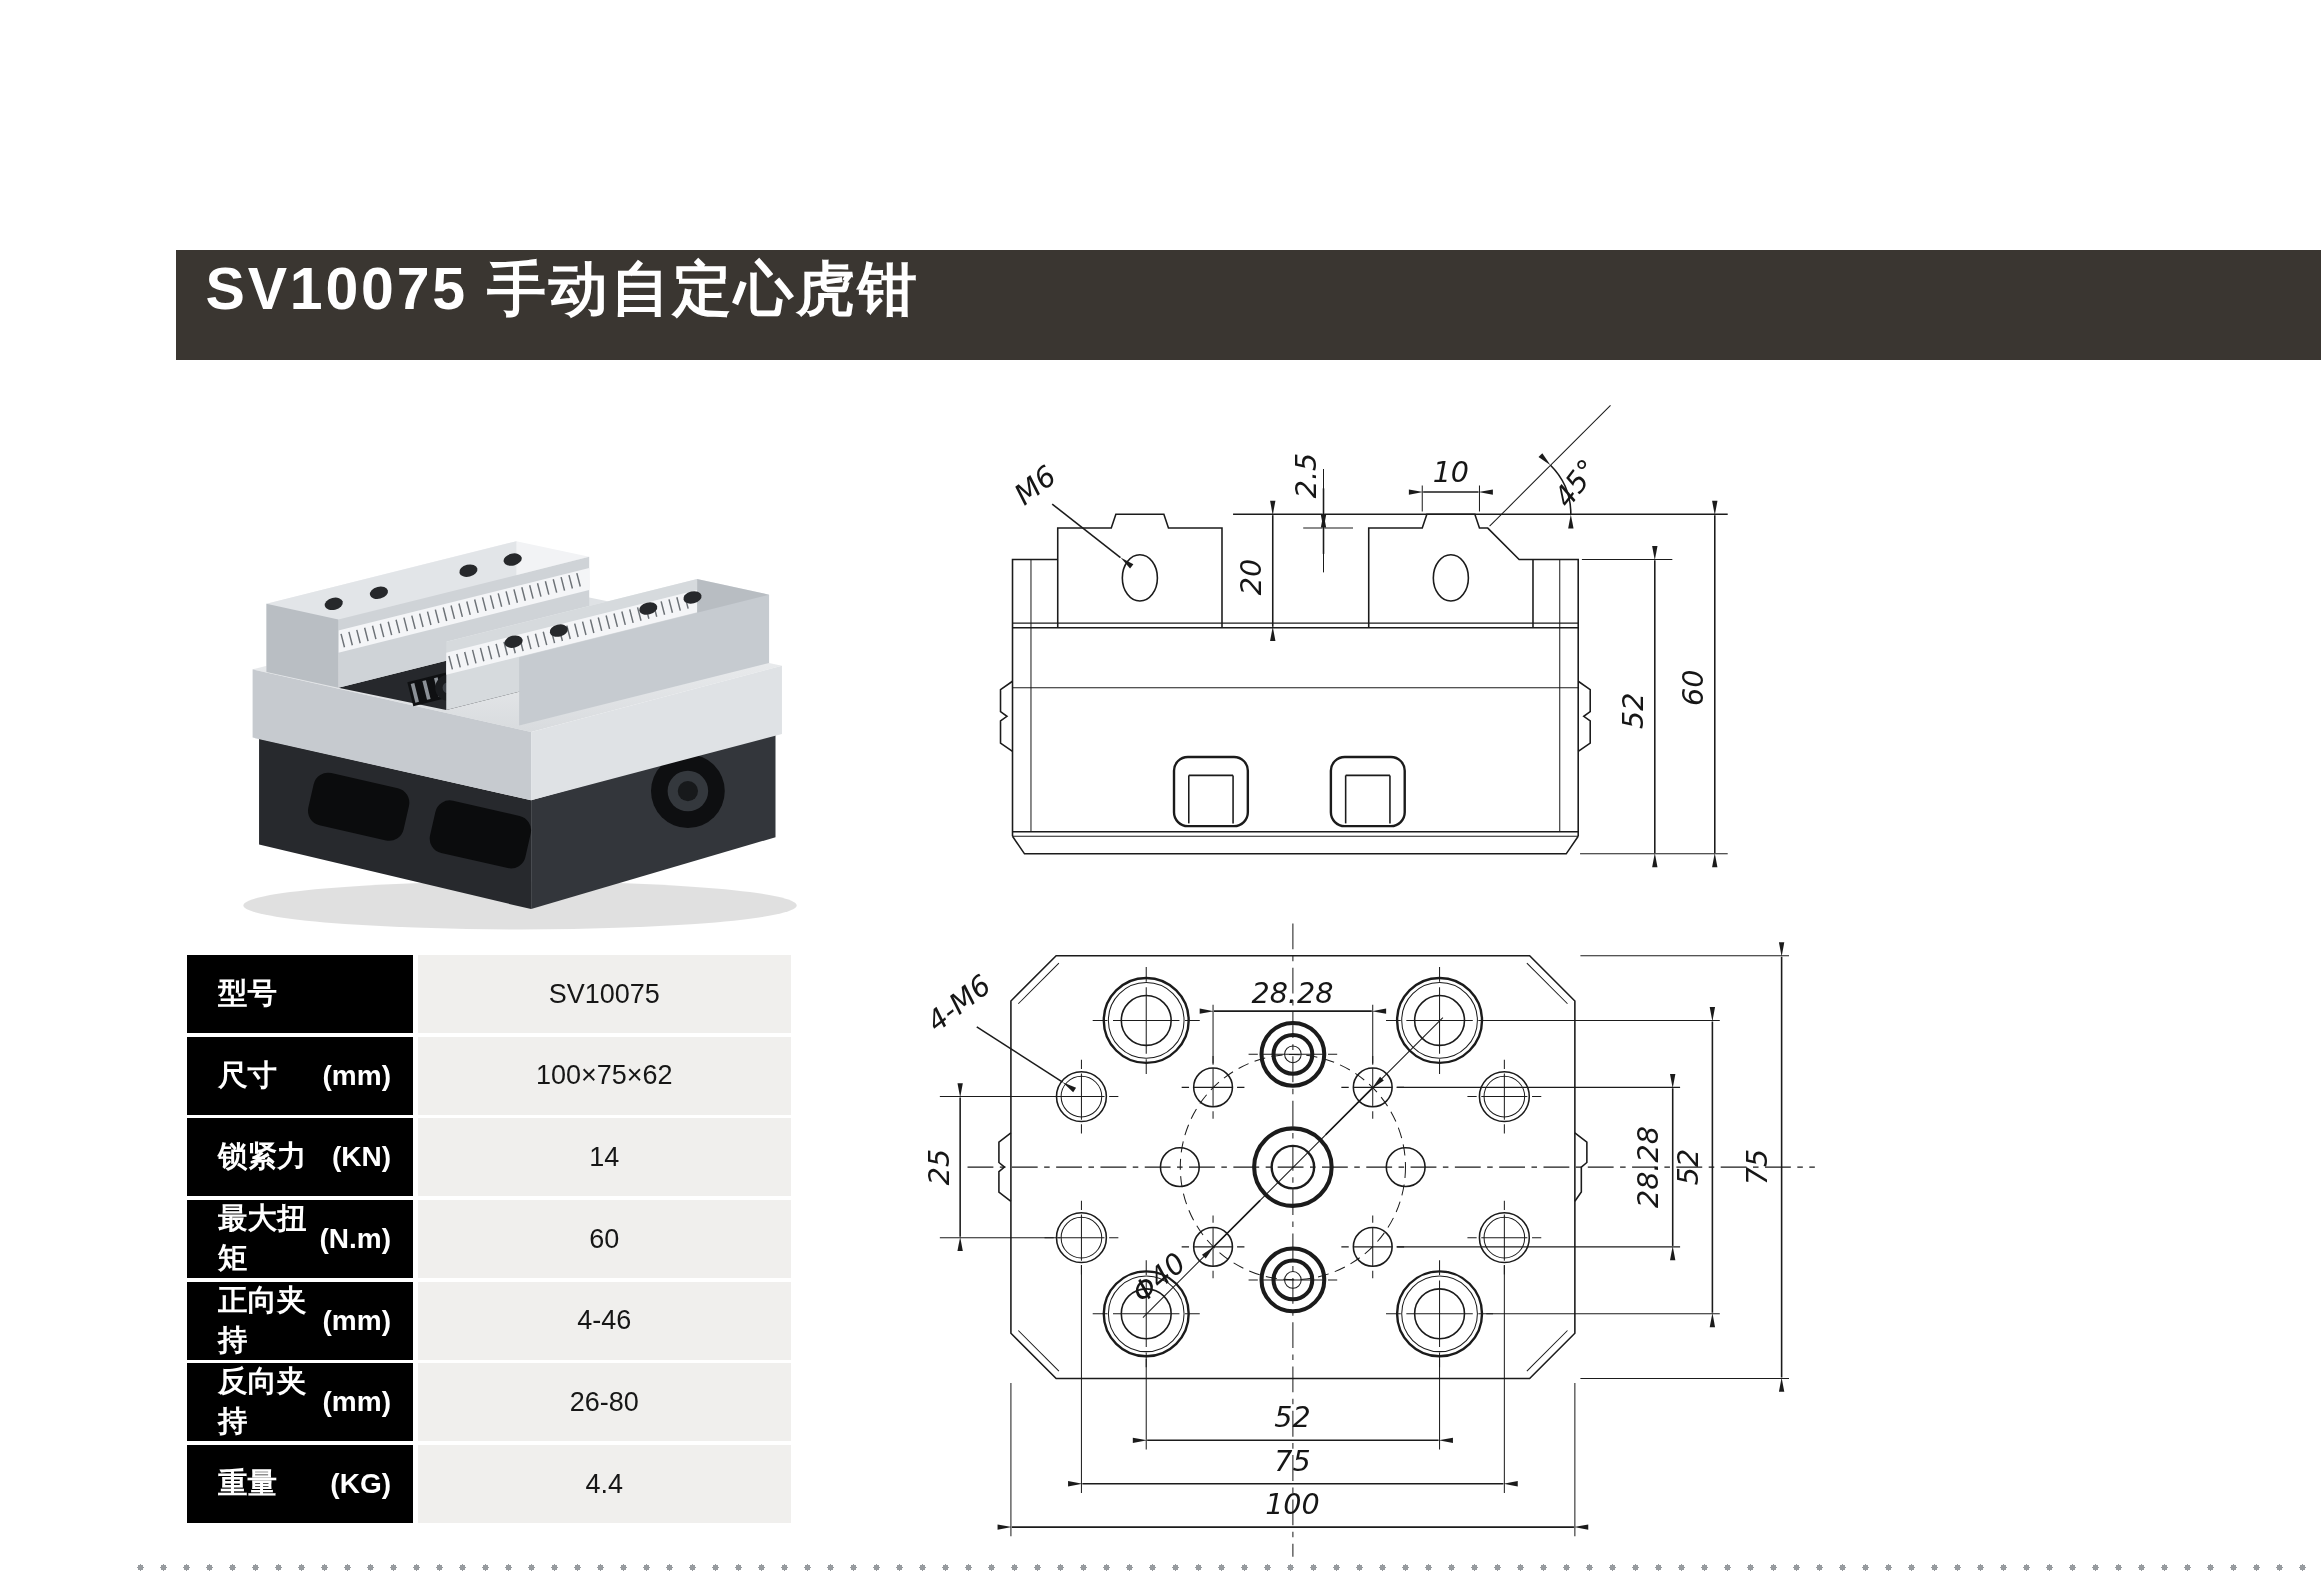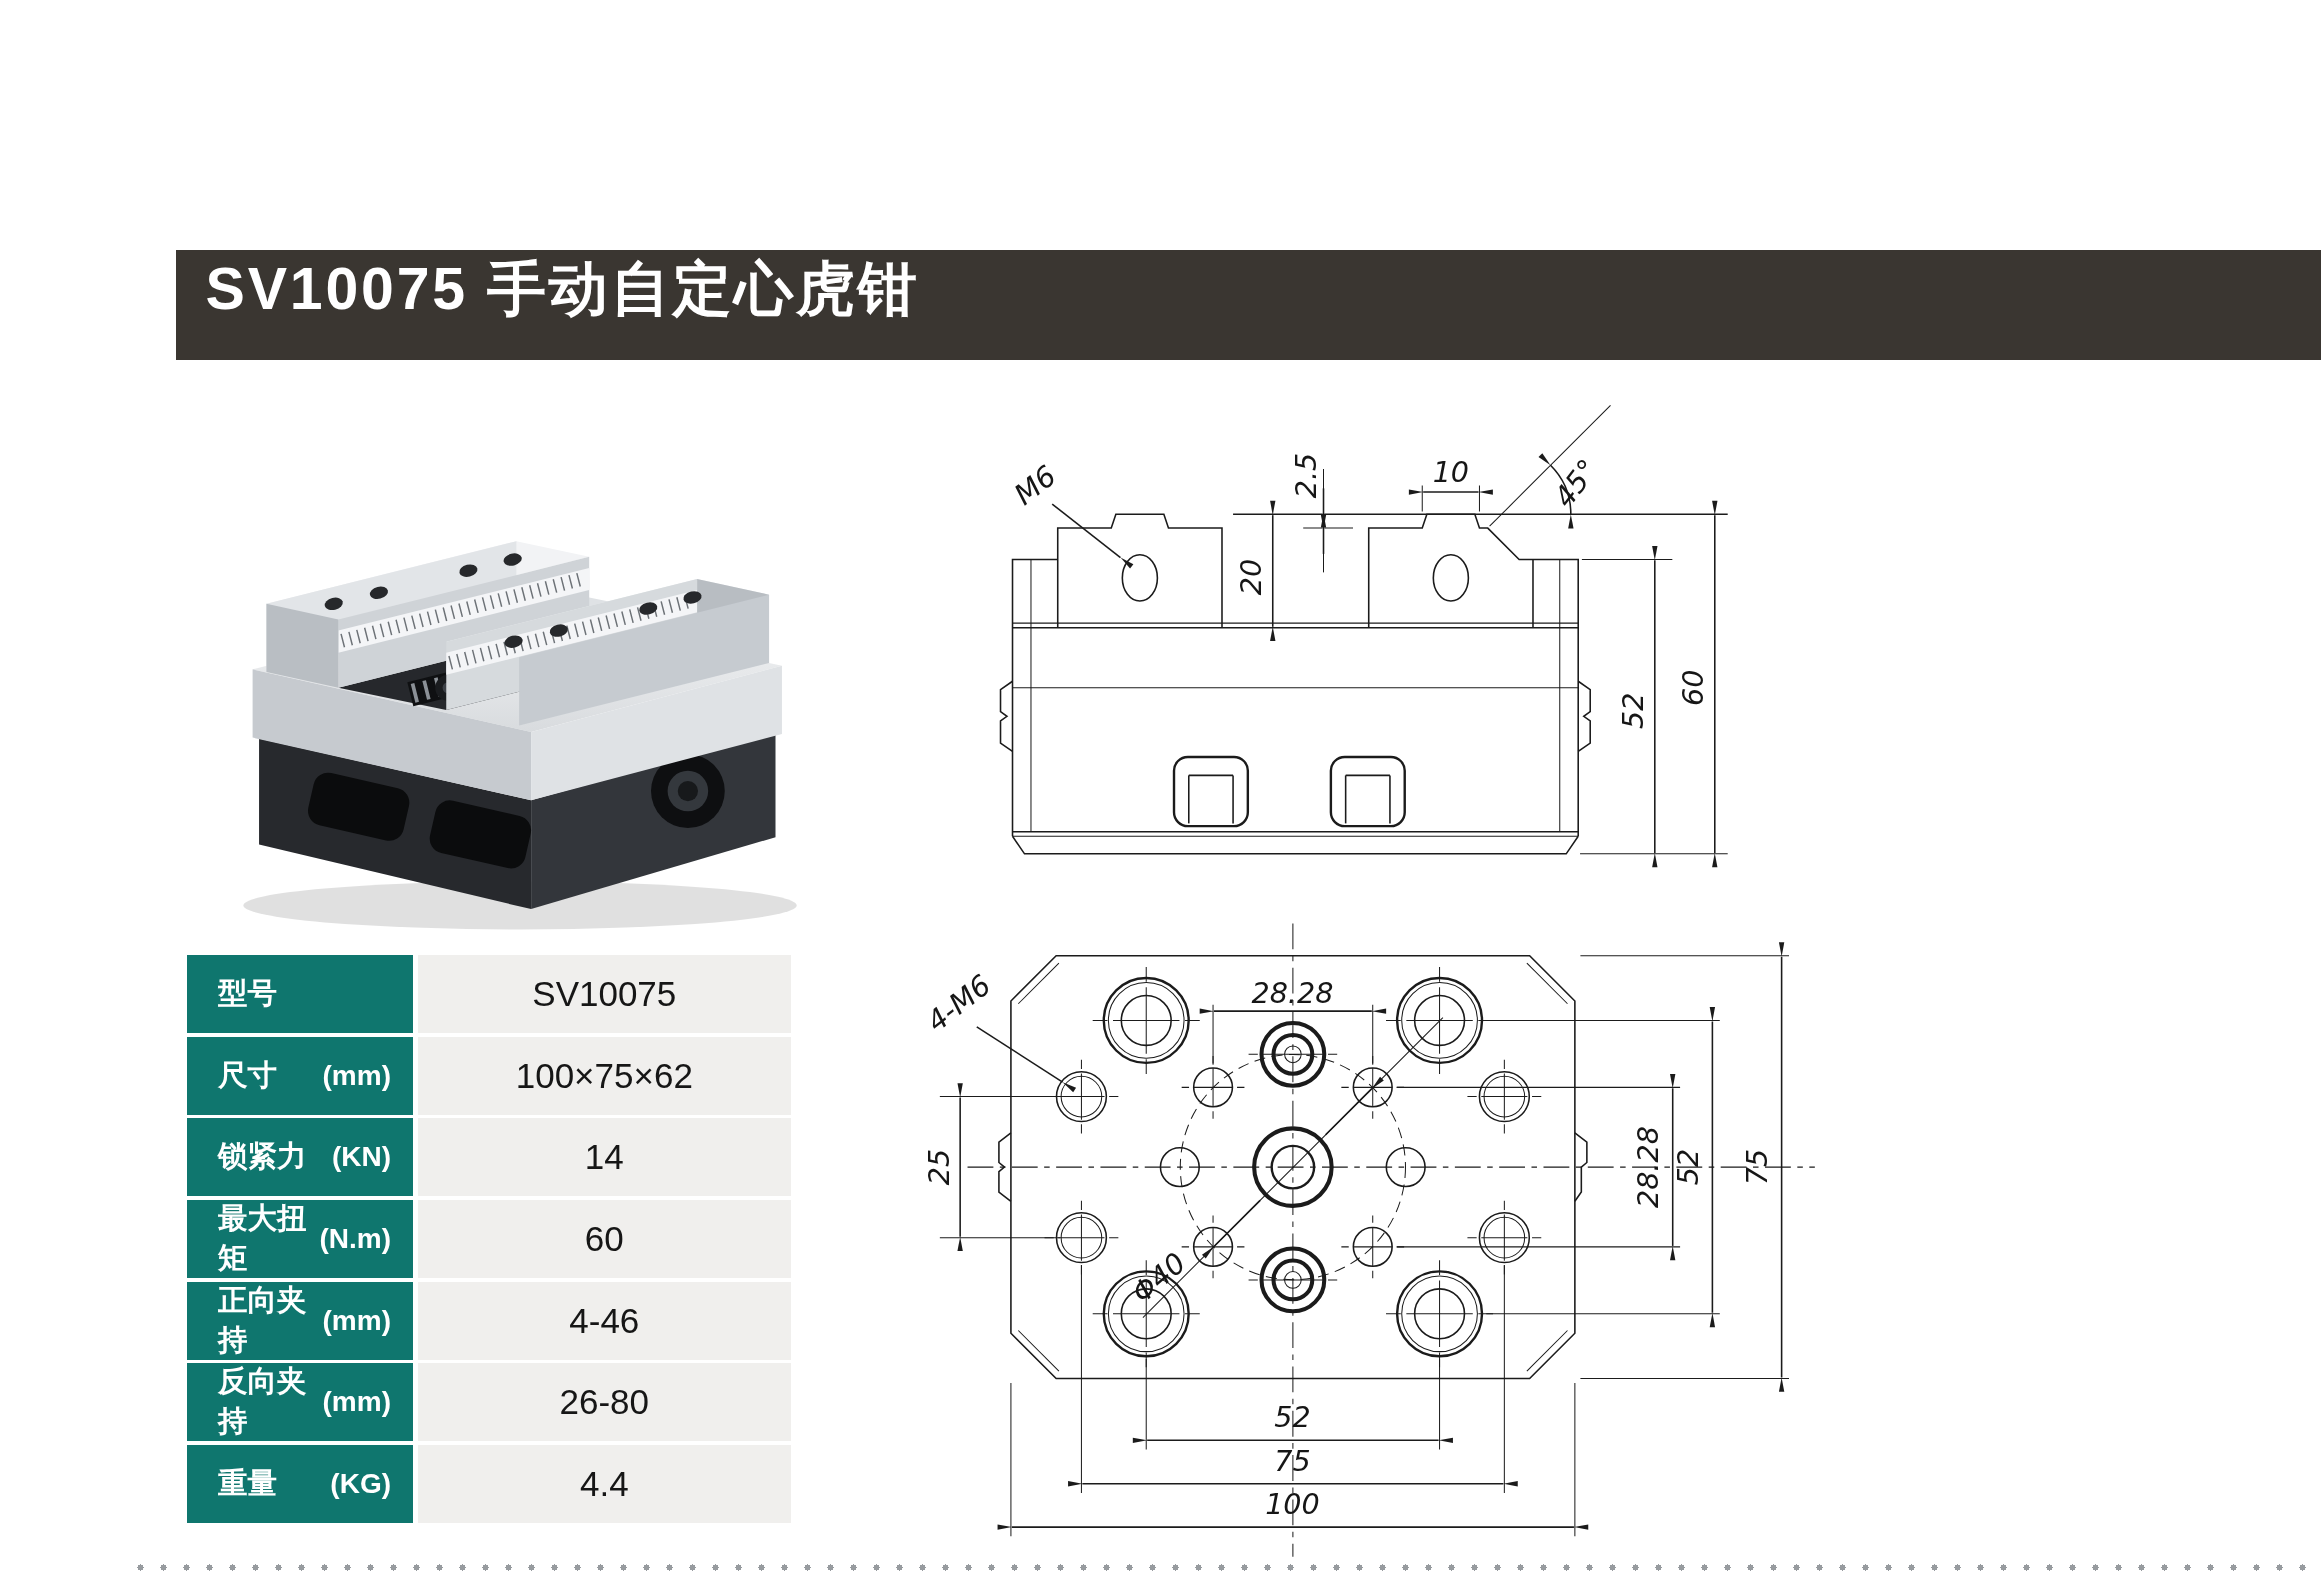--- a/index.html
+++ b/index.html
@@ -5,26 +5,26 @@
   html,body{margin:0;padding:0;background:#fff;}
   .page{position:relative;width:2321px;height:1583px;background:#ffffff;
         font-family:"Liberation Sans",sans-serif;overflow:hidden;}
   
   .hdr{position:absolute;left:176px;top:250px;width:2314px;height:110px;
        background:#3a3631;display:flex;align-items:flex-start;box-sizing:border-box;padding-left:29.5px;}
   .hdr .ttl{color:#ffffff;font-size:59px;font-weight:bold;letter-spacing:2.8px;white-space:nowrap;}
   
   .spec{position:absolute;left:187px;top:955px;width:604px;}
   .srow{display:flex;height:78px;margin-bottom:3.7px;}
-  .c-l{width:226px;background:#0f766e;color:#fff;font-weight:bold;font-size:29.5px;
+  .c-l{width:226px;background:#000000;color:#fff;font-weight:bold;font-size:29.5px;
        display:flex;align-items:center;justify-content:space-between;
        box-sizing:border-box;padding:0 22px 0 31px;}
   .c-l .unit{font-size:28px;}
   .c-v{flex:1;margin-left:4.6px;background:#f0efed;display:flex;align-items:center;
-       justify-content:center;font-size:35px;color:#161616;}
+       justify-content:center;font-size:27px;color:#161616;}
   
   .fv{position:absolute;left:923px;top:397px;}
   .tv{position:absolute;left:914px;top:914px;}
   .photo{position:absolute;left:171px;top:365px;}
   svg .ln{stroke:#1b1b1b;stroke-width:1.7;fill:none;}
   svg .thin{stroke:#1b1b1b;stroke-width:1.1;fill:none;}
   svg .bold{stroke:#1b1b1b;stroke-width:4.4;fill:none;}
   svg .mid{stroke:#1b1b1b;stroke-width:2.6;fill:none;}
   svg .dt{font-family:"DejaVu Sans",sans-serif;font-style:italic;font-size:31px;
           fill:#161616;text-anchor:middle;}

